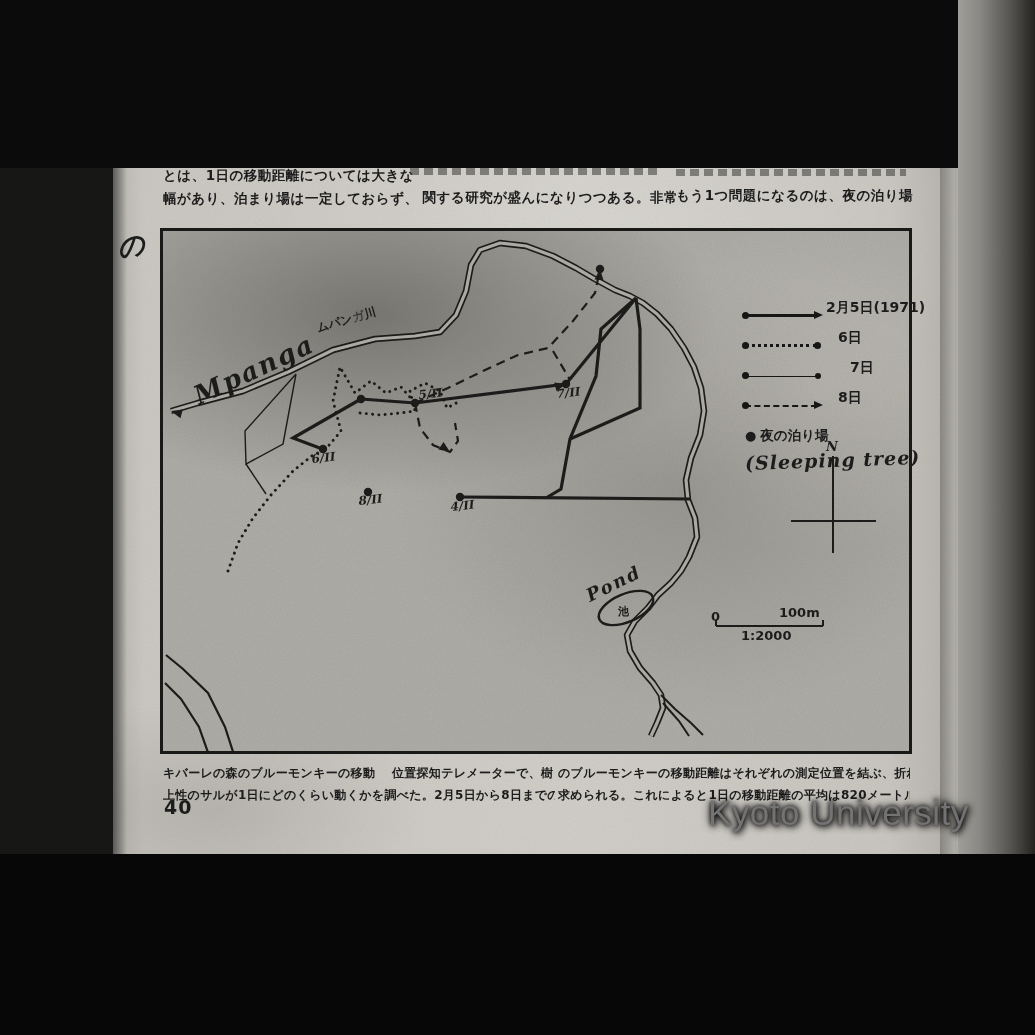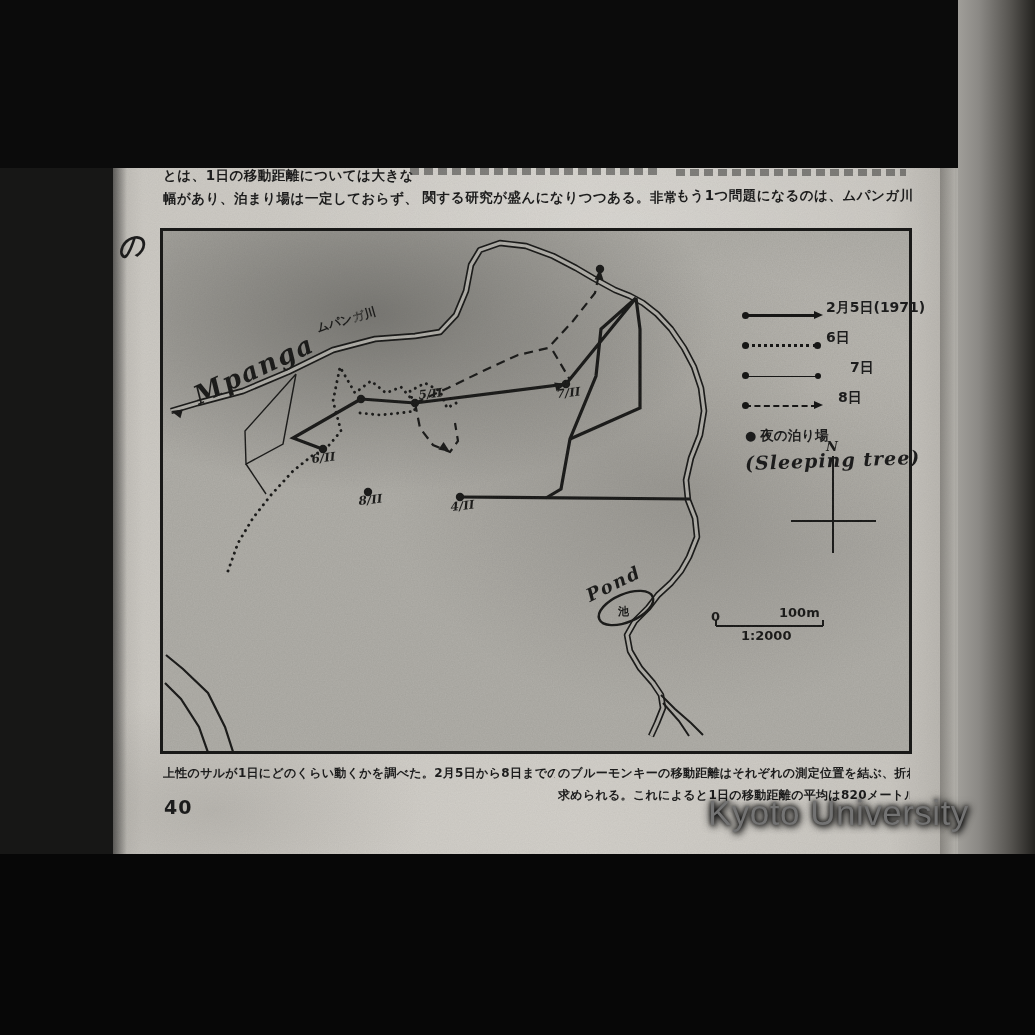--- a/index.html
+++ b/index.html
@@ -94,21 +94,21 @@
   <div class="toptext" style="left:163px;top:164px;width:262px;">
       <div>とは、1日の移動距離については大きな</div>
       <div>幅があり、泊まり場は一定しておらず、</div>
     </div>
   <div class="smudge" style="left:410px;top:168px;width:250px;"></div>
   <div class="toptext" style="left:410px;top:186px;width:268px;text-align:right;">
       <div>関する研究が盛んになりつつある。非常</div>
     </div>
   <div class="smudge" style="left:676px;top:169px;width:230px;"></div>
   <div class="toptext" style="left:676px;top:184px;width:240px;">
-      <div>もう1つ問題になるのは、ムパンガ川</div>
+      <div>もう1つ問題になるのは、夜の泊り場</div>
     </div>
 
   <div class="figmark">の</div>
 
   <div class="map">
     <svg class="ink" id="map-svg" width="746" height="520" viewBox="0 0 746 520">
       <filter id="nzM">
           <feTurbulence type="fractalNoise" baseFrequency="0.85" numOctaves="3" seed="4"></feTurbulence>
         <feColorMatrix type="matrix" values="0 0 0 0 0.12  0 0 0 0 0.12  0 0 0 0 0.11  0 0 0 0.30 0"></feColorMatrix>
         </filter>
@@ -165,38 +165,39 @@
       <rect width="746" height="520" filter="url(#nzM)" opacity="0.55"></rect>
     </svg>
 
     <div class="legend">
       <div class="lg-row">
         <span class="lg-sample s-solid-thick"></span>
         <span class="lg-label">2月5日(1971)</span>
       </div>
       <div class="lg-row">
         <span class="lg-sample s-dotted"></span>
-        <span class="lg-label" style="">6日</span>
+        <span class="lg-label" style="margin-left:12px">6日</span>
       </div>
       <div class="lg-row">
         <span class="lg-sample s-solid-thin"></span>
         <span class="lg-label" style="margin-left:24px">7日</span>
       </div>
       <div class="lg-row">
         <span class="lg-sample s-dashed"></span>
         <span class="lg-label" style="margin-left:12px">8日</span>
       </div>
       <div class="lg-sleep">
         <span class="bullet">●</span><span>夜の泊り場</span>
       </div>
       <div class="lg-note">(Sleeping tree)</div>
     </div>
   </div>
 
   <div class="caption" style="left:163px;width:392px;">
+      <div>キバーレの森のブルーモンキーの移動　 位置探知テレメーターで、樹</div>
       <div>上性のサルが1日にどのくらい動くかを調べた。2月5日から8日までの4日間</div>
     </div>
   <div class="caption" style="left:558px;width:352px;">
       <div>のブルーモンキーの移動距離はそれぞれの測定位置を結ぶ、折れ線の合計で</div>
       <div>求められる。これによると1日の移動距離の平均は820メートルであった。</div>
     </div>
 
   <div class="pageno">40</div>
 
   <div class="right-col"></div>

